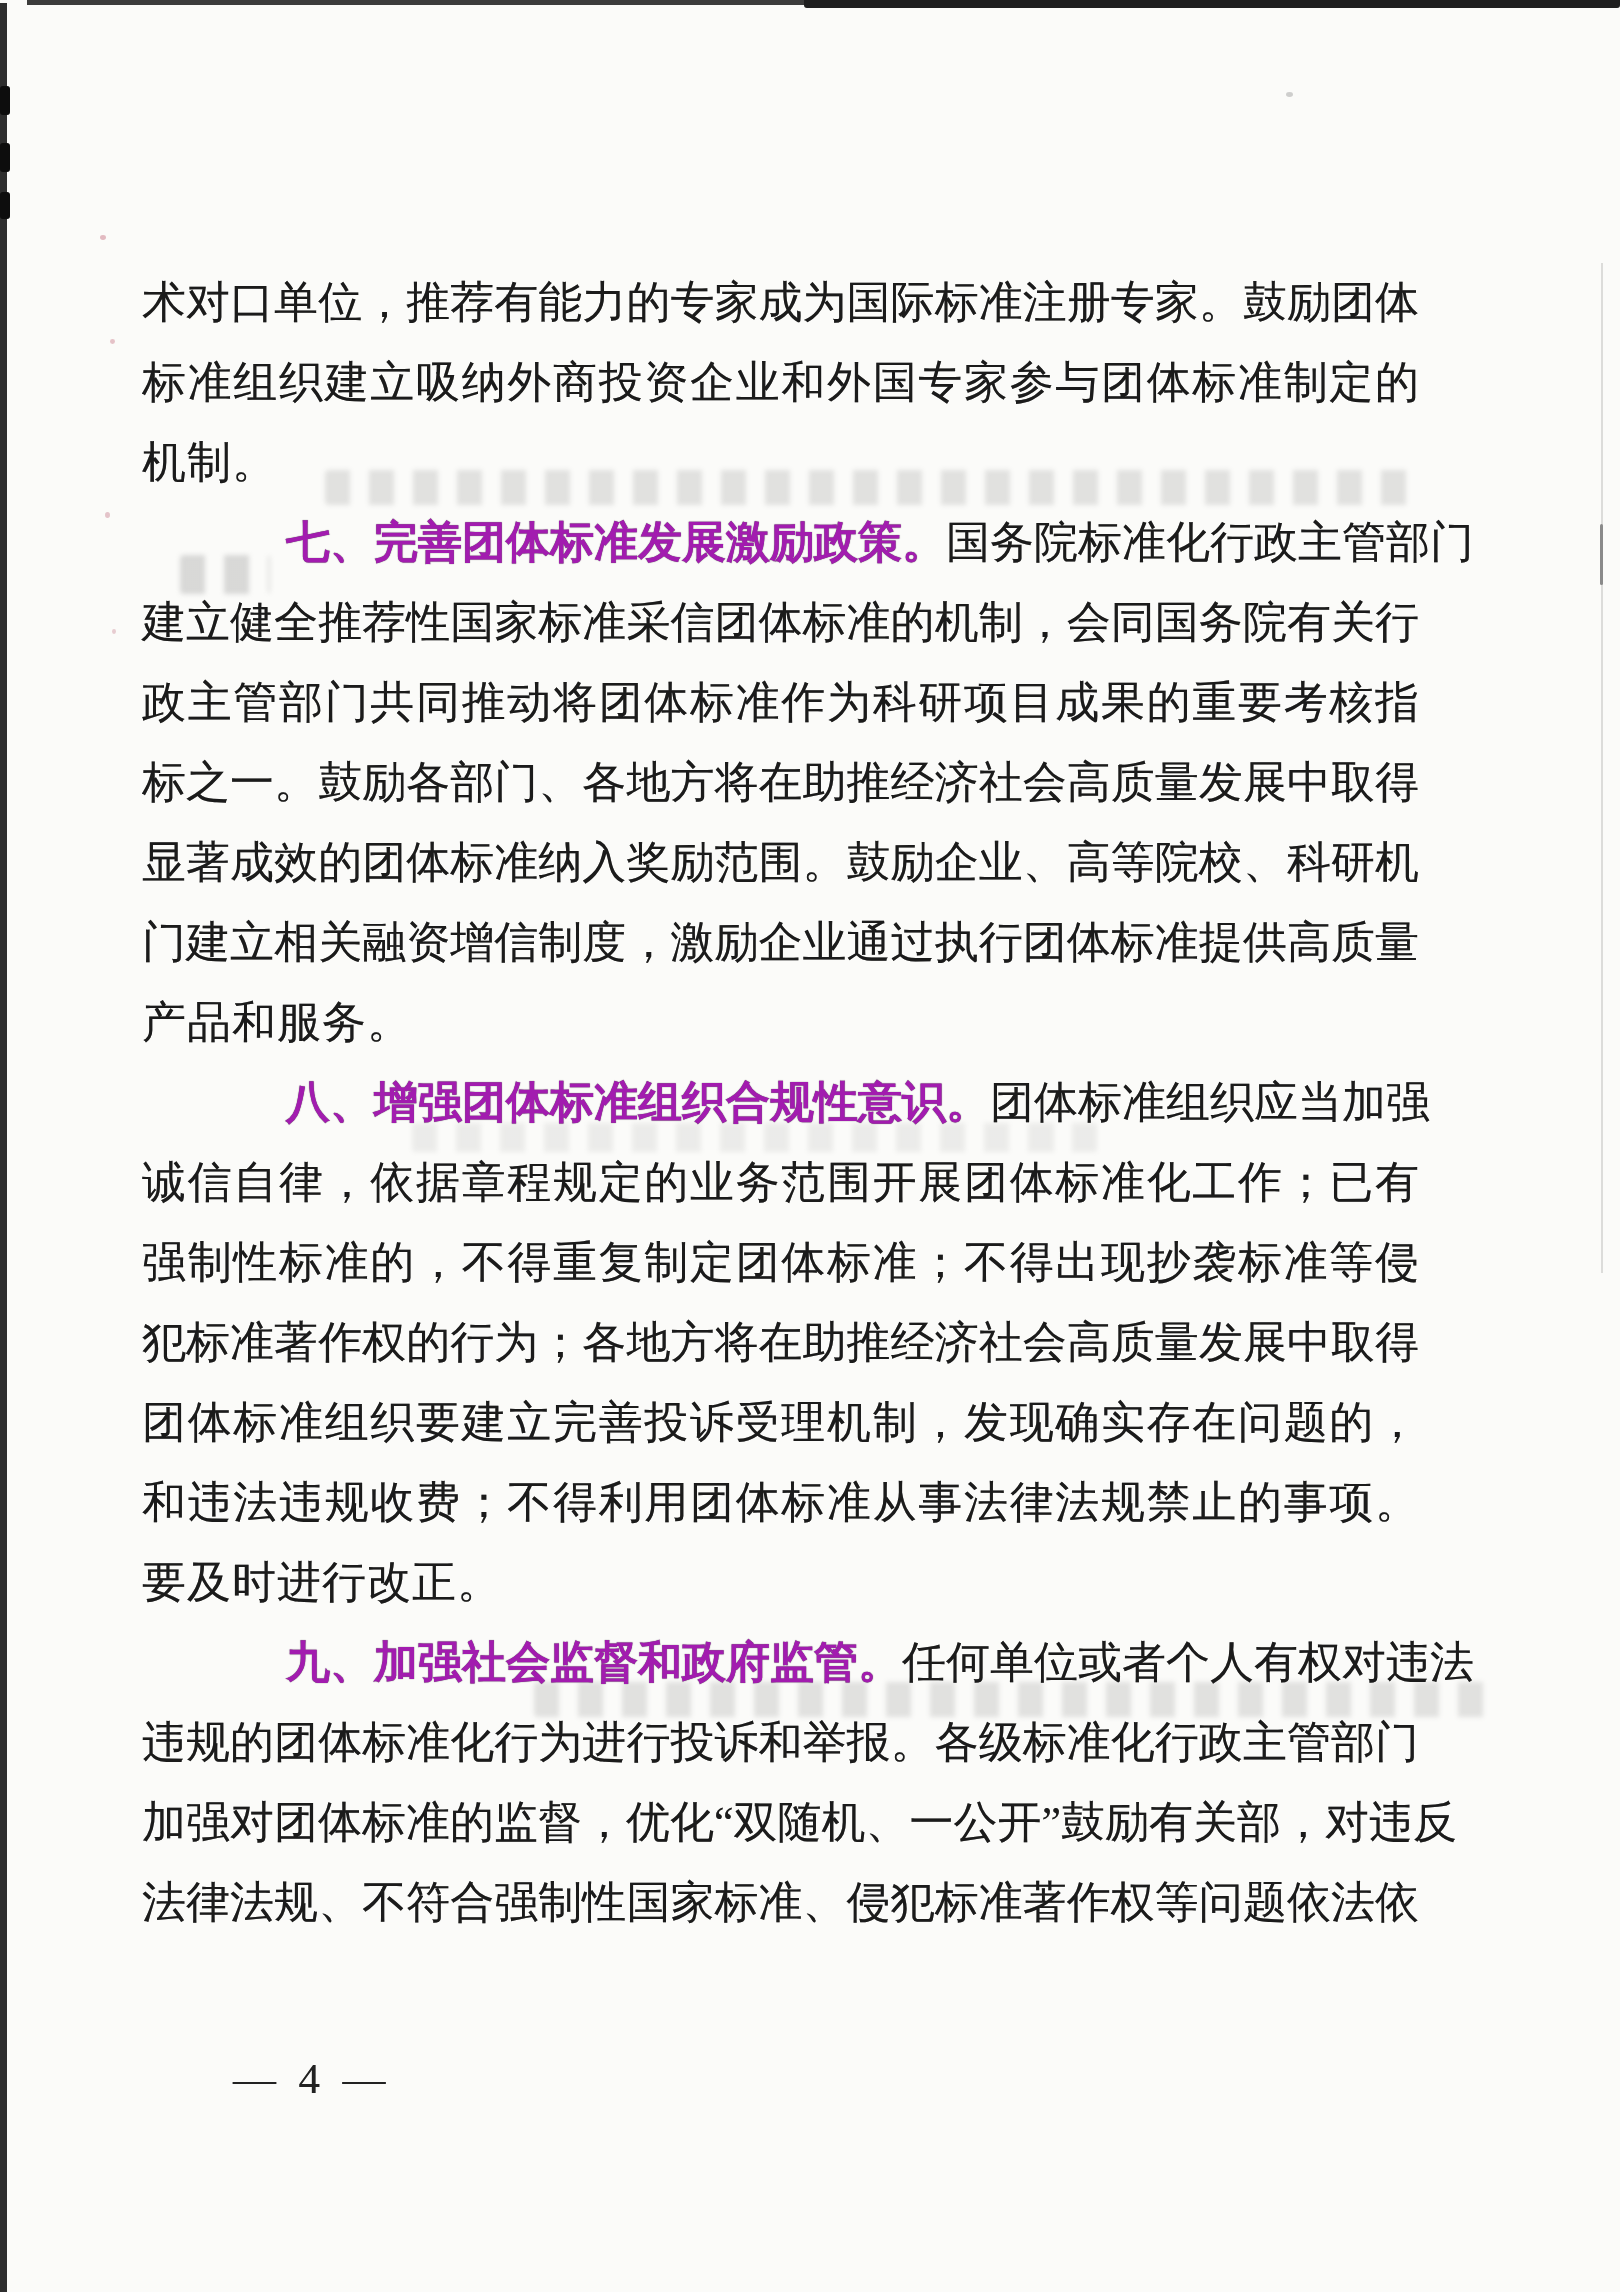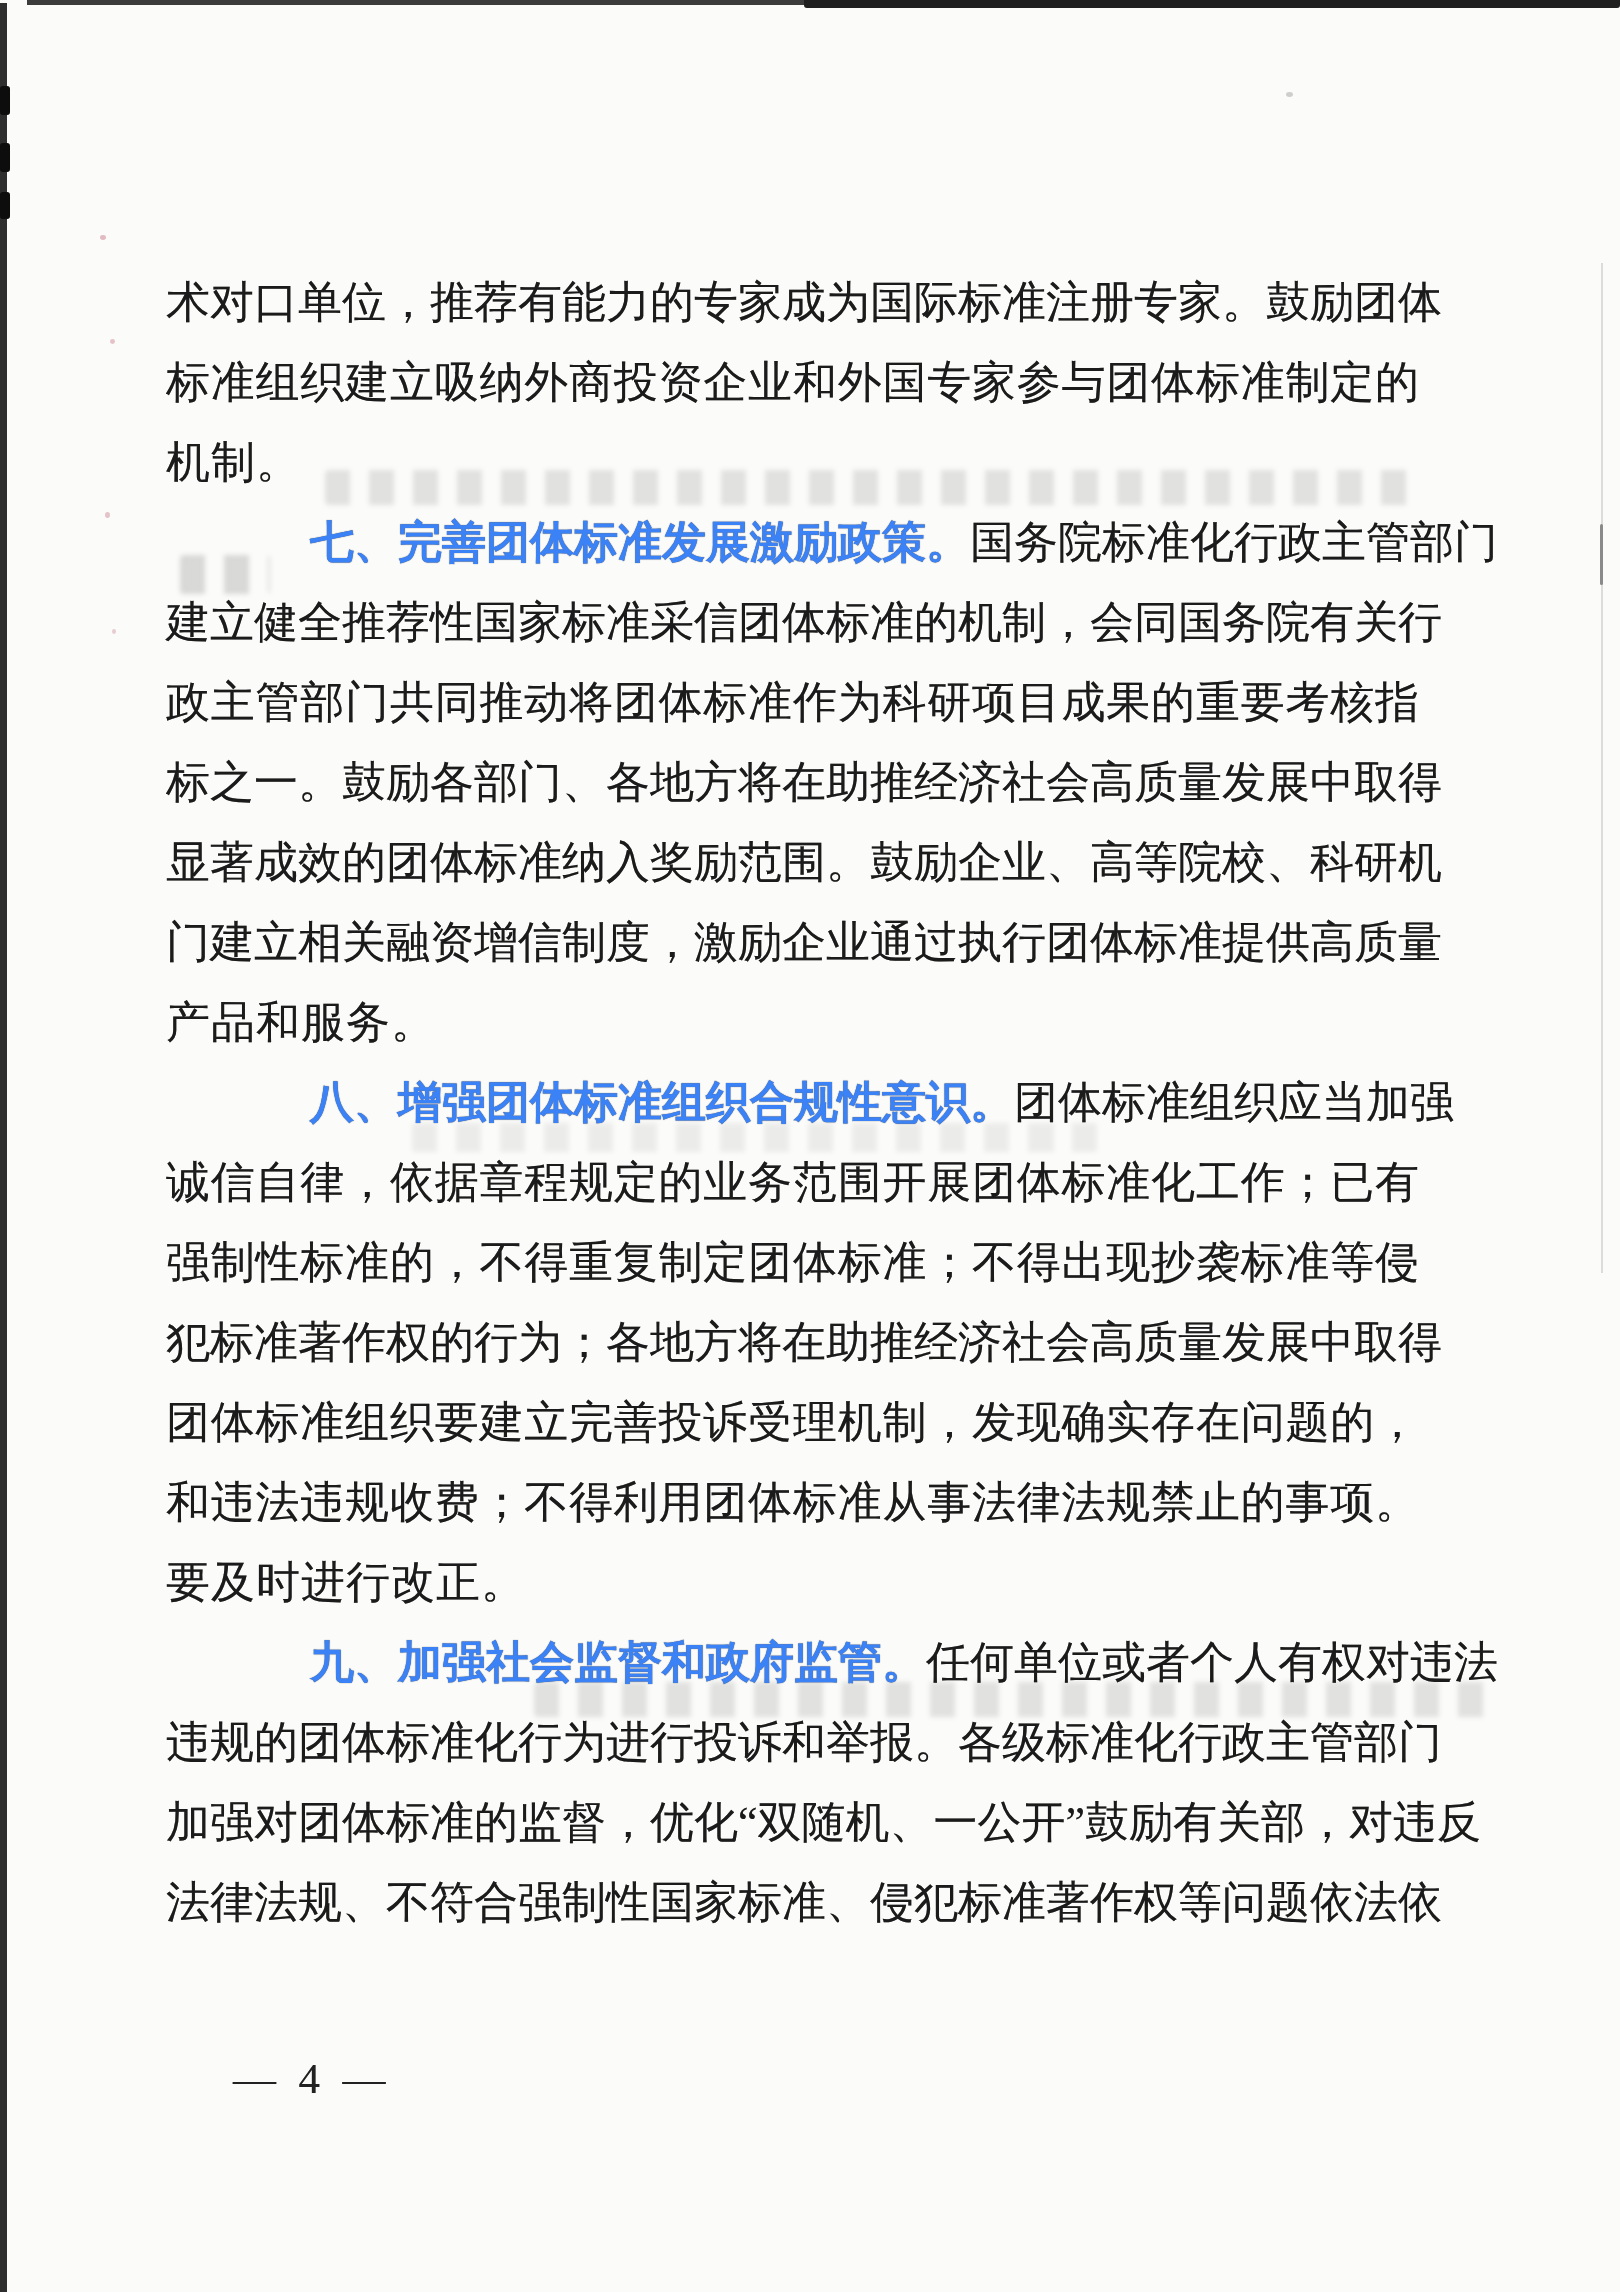--- a/index.html
+++ b/index.html
@@ -26,25 +26,25 @@
   .speck{position:absolute;border-radius:50%;}
   
   .textblock{
     position:absolute;left:142px;top:263px;width:1277px;
     color:#1b1b1b;font-size:44px;
     text-shadow:0 0 0.6px rgba(20,20,20,.5);
     font-kerning:none;
   }
   .line{
     height:80px;line-height:80px;white-space:nowrap;
-    text-align:justify;text-align-last:justify;margin-left:24px;
+    text-align:justify;text-align-last:justify;
   }
   .line.end{text-align:right;text-align-last:left;letter-spacing:1px;}
   .line.indent{padding-left:144px;}
-  .b{font-weight:bold;color:#3b82f6;text-shadow:0 0 1px rgba(0,0,0,.75);}
+  .b{font-weight:bold;color:#a21caf;text-shadow:0 0 1px rgba(0,0,0,.75);}
   .pagenum{
     position:absolute;left:233px;top:2054px;
     font-size:43px;letter-spacing:5.9px;color:#222;
     text-shadow:0 0 0.5px rgba(20,20,20,.5);
   }
 </style>
 </head>
 <body>
 
 <div class="top-edge"></div>

